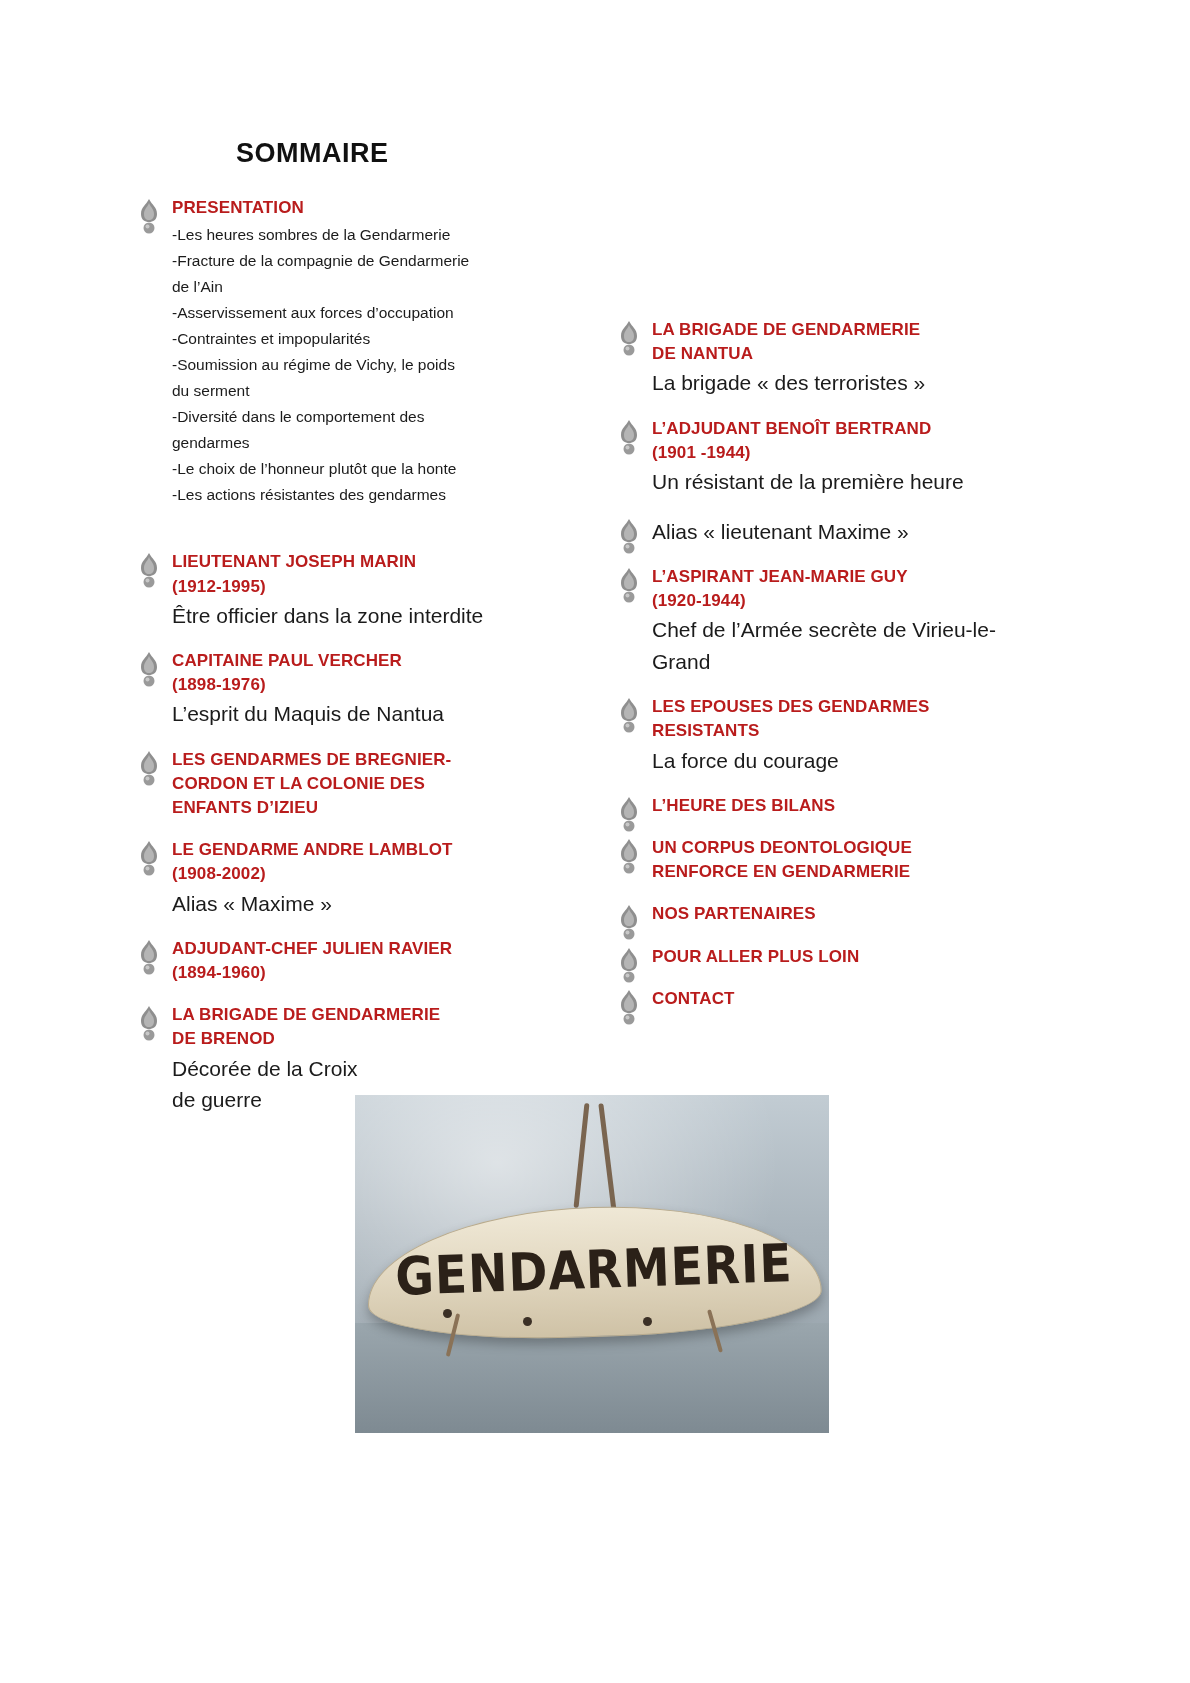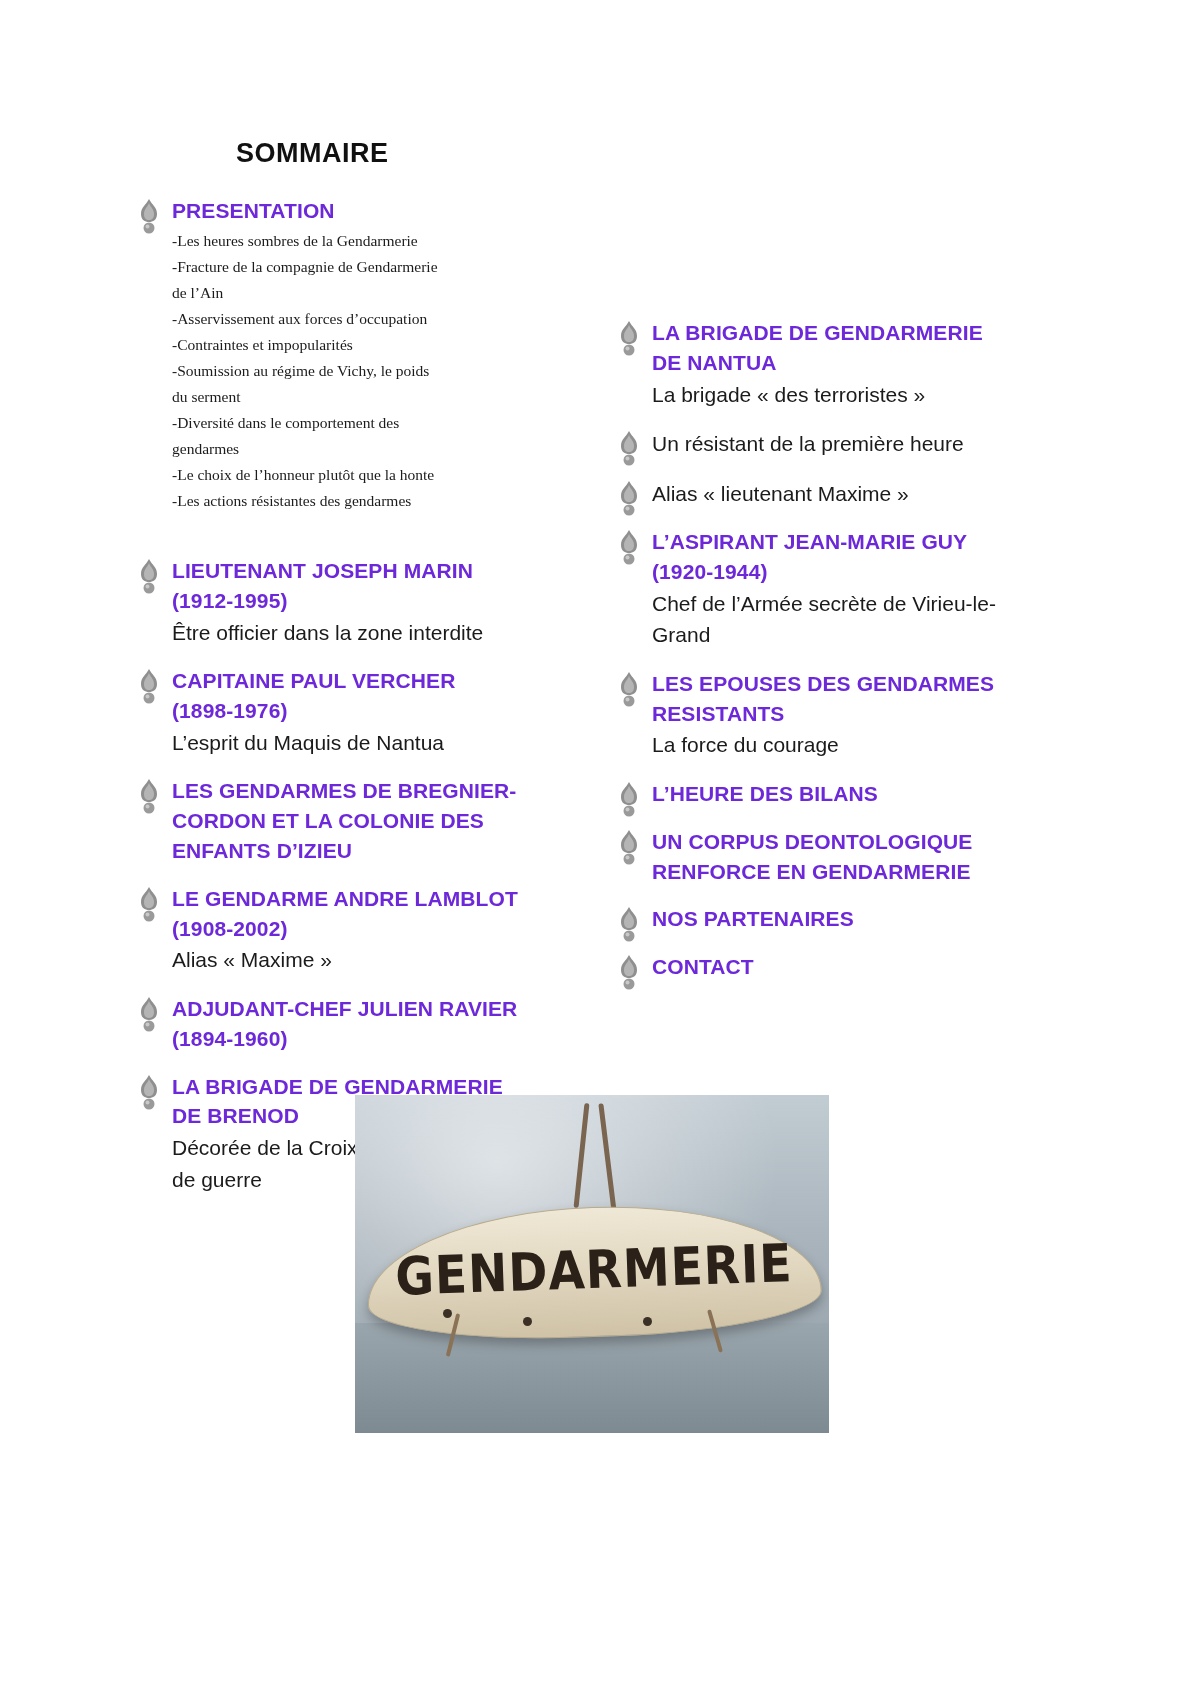--- a/index.html
+++ b/index.html
@@ -47,43 +47,42 @@
     margin-bottom: 18px;
   }
   .entry .flame-icon {
     position: absolute;
     left: 0;
     top: 2px;
     width: 26px;
     height: 36px;
   }
   .entry-heading {
-    font-size: 21px;
+    font-size: 17px;
     font-weight: bold;
     line-height: 1.42;
     letter-spacing: 0.1px;
-    color: #6d28d9;
+    color: #b91c1c;
     white-space: pre-line;
   }
   .entry-sub {
     font-size: 21px;
     line-height: 1.5;
     color: #1b1b1b;
     margin-top: 1px;
     white-space: pre-line;
   }
   .entry-lines {
     font-size: 15.5px;
     line-height: 1.68;
     color: #1b1b1b;
     margin-top: 2px;
   }
   .entry-lines div {
     white-space: pre-line;
-    font-family: Liberation Serif, serif;
   }
   .spacer-lg { height: 24px; }
 
   
   .photo {
     position: absolute;
     left: 355px;
     top: 1095px;
     width: 474px;
     height: 338px;
@@ -297,20 +296,22 @@
 
     <div class="entry">
       <span class="flame-icon">
         <svg viewBox="0 0 26 36" width="26" height="36">
           <path d="M13 1 C10 7 5 9 5 16 C5 22 9 24 13 24 C17 24 21 22 21 16 C21 9 16 7 13 1 Z" fill="#8f8f8f"></path>
           <path d="M13 5 C11 10 8 11 8 16 C8 20 10 22 13 22 C16 22 18 20 18 16 C18 11 15 10 13 5 Z" fill="#b5b5b5"></path>
           <circle cx="13" cy="30" r="5.5" fill="#9a9a9a"></circle>
           <circle cx="11.5" cy="28.5" r="2" fill="#c8c8c8"></circle>
         </svg>
       </span>
+      <div class="entry-heading">L’ADJUDANT BENOÎT BERTRAND
+(1901 -1944)</div>
       <div class="entry-sub">Un résistant de la première heure</div>
     </div>
 
     <div class="entry">
       <span class="flame-icon">
         <svg viewBox="0 0 26 36" width="26" height="36">
           <path d="M13 1 C10 7 5 9 5 16 C5 22 9 24 13 24 C17 24 21 22 21 16 C21 9 16 7 13 1 Z" fill="#8f8f8f"></path>
           <path d="M13 5 C11 10 8 11 8 16 C8 20 10 22 13 22 C16 22 18 20 18 16 C18 11 15 10 13 5 Z" fill="#b5b5b5"></path>
           <circle cx="13" cy="30" r="5.5" fill="#9a9a9a"></circle>
           <circle cx="11.5" cy="28.5" r="2" fill="#c8c8c8"></circle>
@@ -377,20 +378,31 @@
         <svg viewBox="0 0 26 36" width="26" height="36">
           <path d="M13 1 C10 7 5 9 5 16 C5 22 9 24 13 24 C17 24 21 22 21 16 C21 9 16 7 13 1 Z" fill="#8f8f8f"></path>
           <path d="M13 5 C11 10 8 11 8 16 C8 20 10 22 13 22 C16 22 18 20 18 16 C18 11 15 10 13 5 Z" fill="#b5b5b5"></path>
           <circle cx="13" cy="30" r="5.5" fill="#9a9a9a"></circle>
           <circle cx="11.5" cy="28.5" r="2" fill="#c8c8c8"></circle>
         </svg>
       </span>
       <div class="entry-heading">NOS PARTENAIRES</div>
     </div>
 
+    <div class="entry">
+      <span class="flame-icon">
+        <svg viewBox="0 0 26 36" width="26" height="36">
+          <path d="M13 1 C10 7 5 9 5 16 C5 22 9 24 13 24 C17 24 21 22 21 16 C21 9 16 7 13 1 Z" fill="#8f8f8f"></path>
+          <path d="M13 5 C11 10 8 11 8 16 C8 20 10 22 13 22 C16 22 18 20 18 16 C18 11 15 10 13 5 Z" fill="#b5b5b5"></path>
+          <circle cx="13" cy="30" r="5.5" fill="#9a9a9a"></circle>
+          <circle cx="11.5" cy="28.5" r="2" fill="#c8c8c8"></circle>
+        </svg>
+      </span>
+      <div class="entry-heading">POUR ALLER PLUS LOIN</div>
+    </div>
 
     <div class="entry">
       <span class="flame-icon">
         <svg viewBox="0 0 26 36" width="26" height="36">
           <path d="M13 1 C10 7 5 9 5 16 C5 22 9 24 13 24 C17 24 21 22 21 16 C21 9 16 7 13 1 Z" fill="#8f8f8f"></path>
           <path d="M13 5 C11 10 8 11 8 16 C8 20 10 22 13 22 C16 22 18 20 18 16 C18 11 15 10 13 5 Z" fill="#b5b5b5"></path>
           <circle cx="13" cy="30" r="5.5" fill="#9a9a9a"></circle>
           <circle cx="11.5" cy="28.5" r="2" fill="#c8c8c8"></circle>
         </svg>
       </span>

